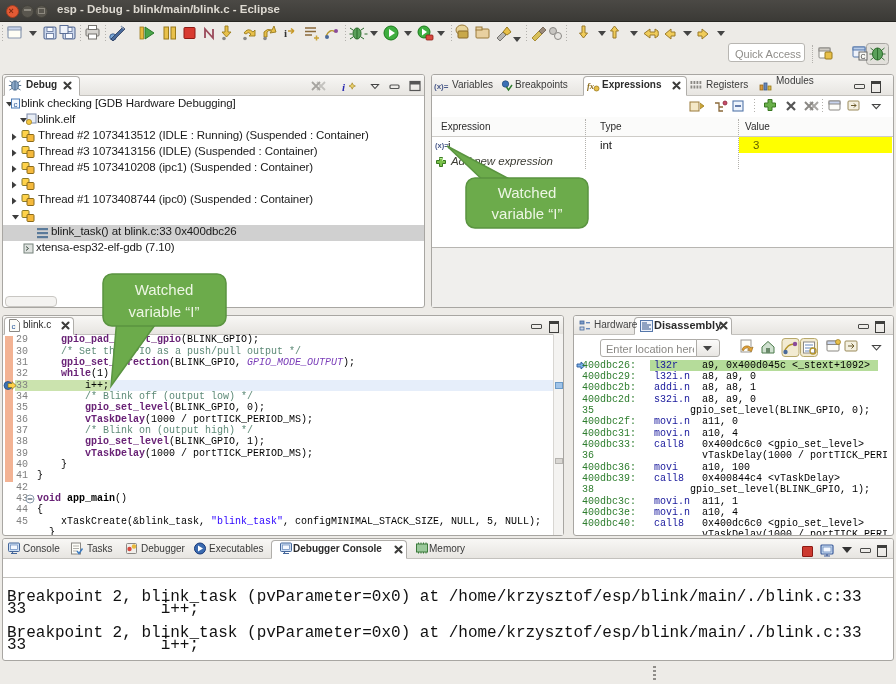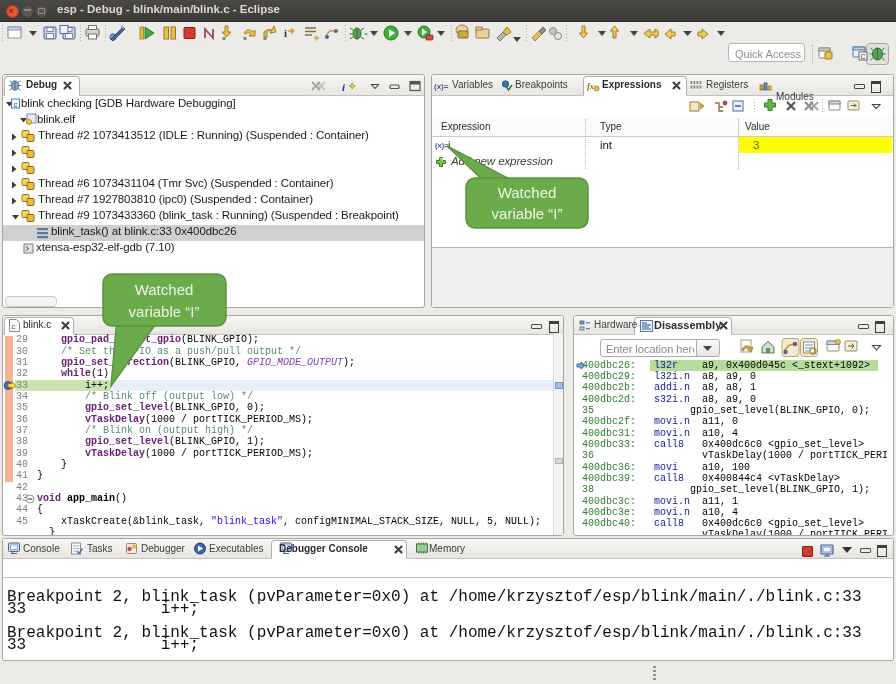--- a/index.html
+++ b/index.html
@@ -230,23 +230,23 @@
           <rect x="34" y="137" width="11" height="2.2"></rect>
           <rect x="34" y="141" width="11" height="2.2"></rect>
         </g>
 
       <rect x="21" y="149" width="9" height="9" fill="#dfe3e0" stroke="#75817a" stroke-width="1"></rect>
       <path d="M23,151.5 l2.5,2 l-2.5,2" stroke="#3a4a40" stroke-width="1" fill="none"></path>
     </svg>
     <div class="trow" style="left:18px;top:2px">blink checking [GDB Hardware Debugging]</div>
     <div class="trow" style="left:34px;top:18px">blink.elf</div>
     <div class="trow" style="left:35px;top:34px">Thread #2 1073413512 (IDLE : Running) (Suspended : Container)</div>
-    <div class="trow" style="left:35px;top:82px">Thread #6 1073431104 (Tmr Svc) (Suspended : Container)</div>
-    <div class="trow" style="left:35px;top:98px">Thread #7 1927803810 (ipc0) (Suspended : Container)</div>
-    <div class="trow" style="left:35px;top:114px">Thread #9 1073433360 (blink_task : Running) (Suspended : Breakpoint)</div>
+    <div class="trow" style="left:35px;top:50px">Thread #3 1073413156 (IDLE) (Suspended : Container)</div>
+    <div class="trow" style="left:35px;top:66px">Thread #5 1073410208 (ipc1) (Suspended : Container)</div>
+    <div class="trow" style="left:35px;top:98px">Thread #1 1073408744 (ipc0) (Suspended : Container)</div>
     <div class="trow" style="left:48px;top:130px">blink_task() at blink.c:33 0x400dbc26</div>
     <div class="trow" style="left:33px;top:146px">xtensa-esp32-elf-gdb (7.10)</div>
   </div>
   <div class="abs" style="left:2px;top:221px;width:50px;height:9px;border:1px solid #c9c7c3;border-radius:4px;background:#f4f3f1"></div>
 </div>
 
 <div class="panel" id="exprpanel" style="left:431px;top:74px;width:463px;height:234px">
   <div class="tabrow"></div>
   <div class="seltab" style="left:151px;top:1px;width:104px;height:20px"></div>
   <div id="exprtabs">
@@ -276,21 +276,21 @@
           <rect x="6.5" y="5.5" width="1.8" height="3"></rect>
           <rect x="9.5" y="5.5" width="1.8" height="3"></rect>
       </g>
     </svg>
     <div class="tabtxt" style="left:274px;top:4px;color:#3a3a3a">Registers</div>
     <svg class="abs" style="left:327px;top:5px" width="14" height="12" viewBox="0 0 14 12">
       <rect x="1" y="5" width="3" height="5" fill="#d89a3c" stroke="#9a6a1a" stroke-width="0.8"></rect>
       <rect x="5" y="3" width="3" height="7" fill="#6a88b8" stroke="#3a5a8a" stroke-width="0.8"></rect>
       <rect x="9" y="6" width="3" height="4" fill="#d8b84a" stroke="#9a7a1a" stroke-width="0.8"></rect>
     </svg>
-    <div class="tabtxt" style="left:344px;top:16px;color:#3a3a3a">Modules</div>
+    <div class="tabtxt" style="left:344px;top:0;color:#3a3a3a">Modules</div>
     <div class="ic" style="left:422px;top:9px;width:9px;height:3px;border:1px solid #4a4a48;border-radius:1px"></div>
     <div class="ic" style="left:439px;top:6px;width:8px;height:8px;border:1px solid #3e3e3c;border-top:3px solid #3e3e3c"></div>
   </div>
 
   <div id="exprtools" class="abs" style="left:0;top:20px;width:461px;height:22px">
   <svg width="461" height="22" viewBox="0 0 461 22">
     <g stroke="#b3b1ad" stroke-dasharray="1,2">
           <path d="M322.5,4 v15 M390.5,4 v15"></path>
         </g>
 
@@ -530,21 +530,21 @@
 
       <rect x="408.5" y="2" width="11" height="8" fill="#9ac89a" stroke="#3a7a3a" stroke-width="1"></rect>
       <g stroke="#3a7a3a" stroke-width="1">
           <path d="M410.5,2 v-1.5 M413,2 v-1.5 M415.5,2 v-1.5 M418,2 v-1.5 M410.5,10 v1.5 M413,10 v1.5 M415.5,10 v1.5 M418,10 v1.5"></path>
         </g>
     </svg>
     <div class="tabtxt" style="left:20px;top:4px;color:#3a3a3a">Console</div>
     <div class="tabtxt" style="left:84px;top:4px;color:#3a3a3a">Tasks</div>
     <div class="tabtxt" style="left:138px;top:4px;color:#3a3a3a">Debugger</div>
     <div class="tabtxt" style="left:206px;top:4px;color:#3a3a3a">Executables</div>
-    <div class="tabtxt btab" style="left:276px;top:4px">Debugger Console</div>
+    <div class="tabtxt btab" style="left:290px;top:4px">Debugger Console</div>
     <svg class="abs" style="left:391px;top:6px" width="9" height="9" viewBox="0 0 9 9">
         <path d="M1.5,1.5 L7.5,7.5 M7.5,1.5 L1.5,7.5" stroke="#3c3c3a" stroke-width="2.1" stroke-linecap="round"></path>
       </svg>
     <div class="tabtxt" style="left:426px;top:4px;color:#3a3a3a">Memory</div>
   </div>
   <div id="consicons">
     <div class="abs" style="left:799px;top:7px;width:9px;height:9px;background:#cc3a30;border:1px solid #8e1a14;border-radius:1px"></div>
     <svg class="abs" style="left:817px;top:5px" width="14" height="13" viewBox="0 0 14 13">
       <rect x="1" y="1" width="12" height="9" rx="1" fill="#cfe0f4" stroke="#3a5a9a" stroke-width="1.2"></rect>
       <rect x="3" y="3" width="8" height="5" fill="#f4f8ff" stroke="#6688bb" stroke-width="0.8"></rect>

